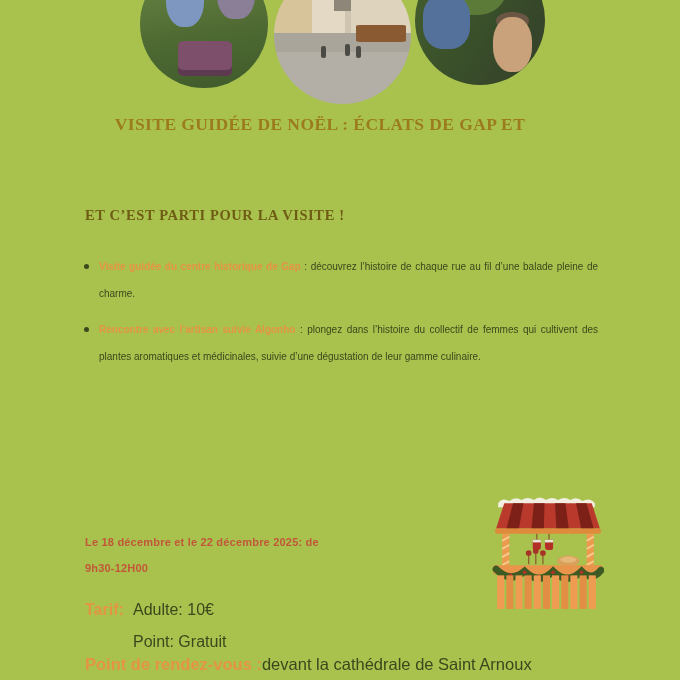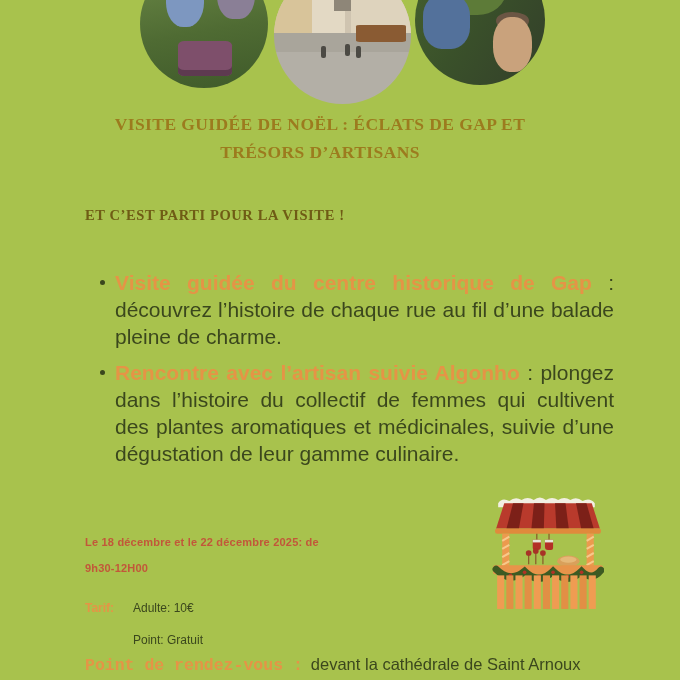--- a/index.html
+++ b/index.html
@@ -42,37 +42,37 @@
     position:absolute;top:110px;left:40px;width:560px;text-align:center;
     font-family:"Liberation Serif","DejaVu Serif",serif;
     font-size:17.5px;line-height:28px;letter-spacing:.4px;color:var(--title);font-weight:600;
   }
   .subtitle{
     position:absolute;top:207px;left:85px;width:400px;
     font-family:"Liberation Serif","DejaVu Serif",serif;
     font-size:14.5px;letter-spacing:.6px;color:var(--subtitle);font-weight:700;
   }
   .bullets{
-    position:absolute;top:253px;left:84px;width:514px;margin:16px;padding:0;list-style:none;
-    font-size:21px;line-height:27px;color:var(--text);
+    position:absolute;top:253px;left:84px;width:514px;margin:0;padding:0;list-style:none;
+    font-size:10px;line-height:27px;color:var(--text);
   }
   .bullets li{position:relative;padding-left:15px;margin:0 0 9px 0;text-align:justify;}
   .dot{position:absolute;left:0;top:11px;width:5px;height:5px;border-radius:50%;background:var(--text);}
   .lead{color:var(--orange);font-weight:700;}
   .schedule{
     position:absolute;top:529px;left:85px;width:420px;
     font-size:11px;line-height:26px;font-weight:700;color:var(--red);letter-spacing:.2px;
   }
-  .row{position:absolute;left:85px;font-size:12px;color:var(--text);}
+  .row{position:absolute;left:85px;font-size:16px;color:var(--text);}
   .row-adult{top:601px;}
   .row-child{top:633px;left:133px;}
   .row-meeting{top:655px;font-size:16.5px;white-space:nowrap;}
   .olabel{color:var(--orange);font-weight:700;}
   .row-adult .olabel{display:inline-block;width:48px;}
-  .row-meeting .olabel{margin-right:8px;font-family:Liberation Mono, monospace;}
+  .row-meeting .olabel{}
   
   .stall{position:absolute;left:492px;top:494px;}
 </style>
 </head>
 <body>
 
 <div class="poster">
 
   <div class="photo c1">
     <div class="person-blue"></div>
@@ -95,21 +95,20 @@
     <div class="foliage"></div>
 
     <div class="person-blue"></div>
 
     <div class="hair"></div>
     <div class="face"></div>
   </div>
 
   <div class="title">
     <div>VISITE GUIDÉE DE NOËL : ÉCLATS DE GAP ET</div>
-    <div>TRÉSORS D’ARTISANS</div>
   </div>
 
   <div class="subtitle">ET C’EST PARTI POUR LA VISITE !</div>
 
   <ul class="bullets">
     <li>
       <span class="dot"></span><span class="lead">Visite guidée du centre historique de Gap</span><span class="sep"> : </span><span class="desc">découvrez l’histoire de chaque rue au fil d’une balade pleine de charme.</span>
     </li>
     <li>
       <span class="dot"></span><span class="lead">Rencontre avec l’artisan suivie Algonho</span><span class="sep"> : </span><span class="desc">plongez dans l’histoire du collectif de femmes qui cultivent des plantes aromatiques et médicinales, suivie d’une dégustation de leur gamme culinaire.</span>

